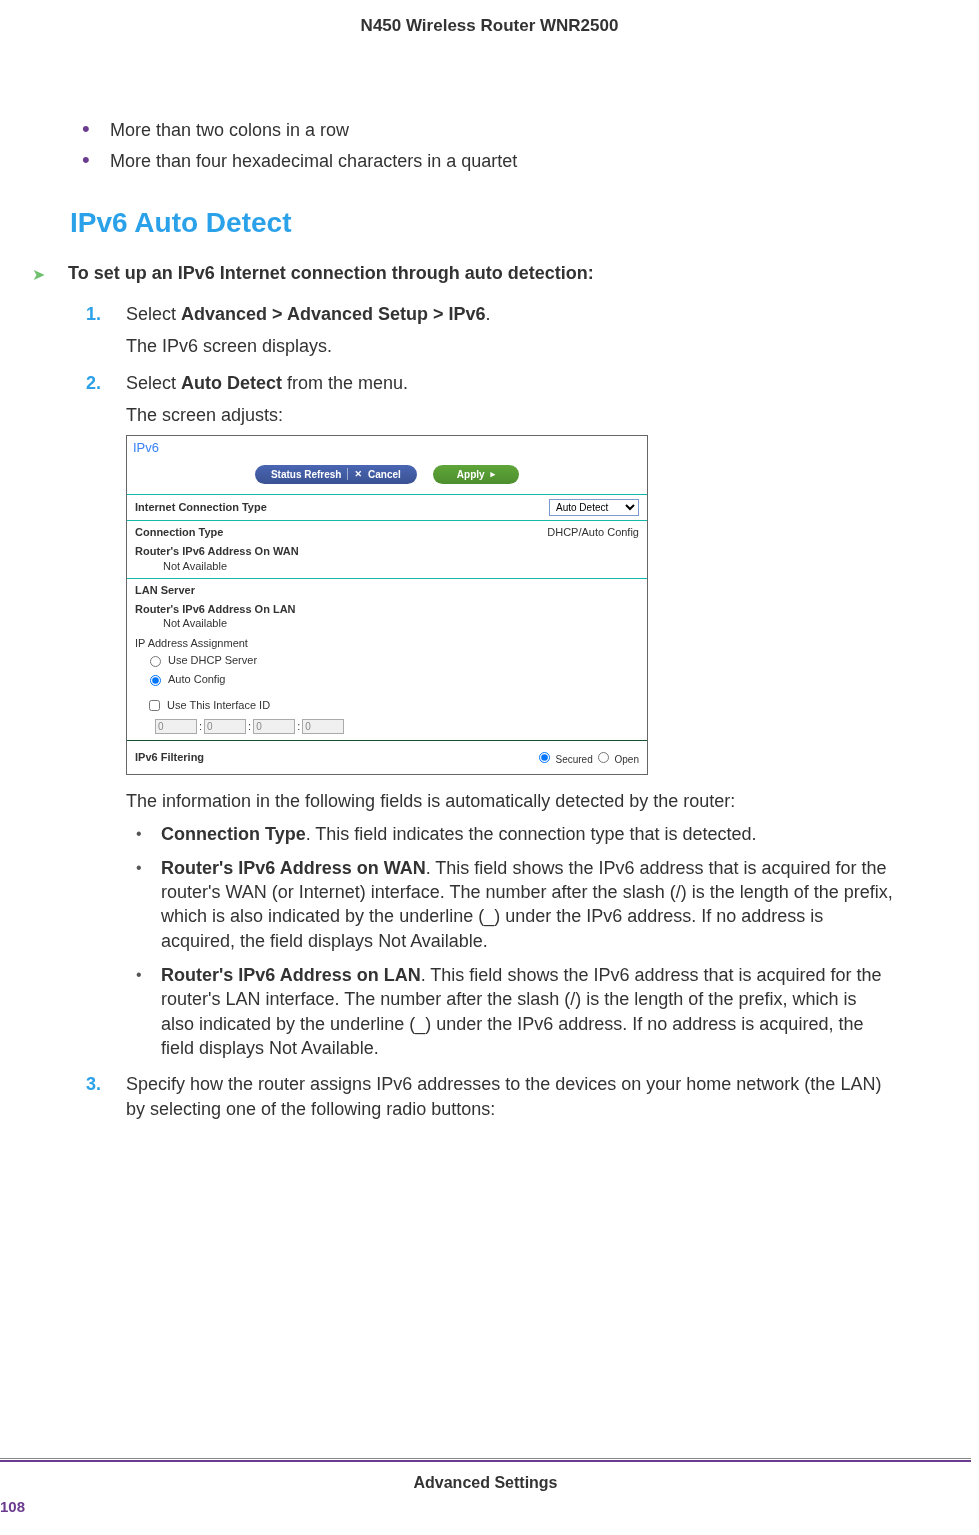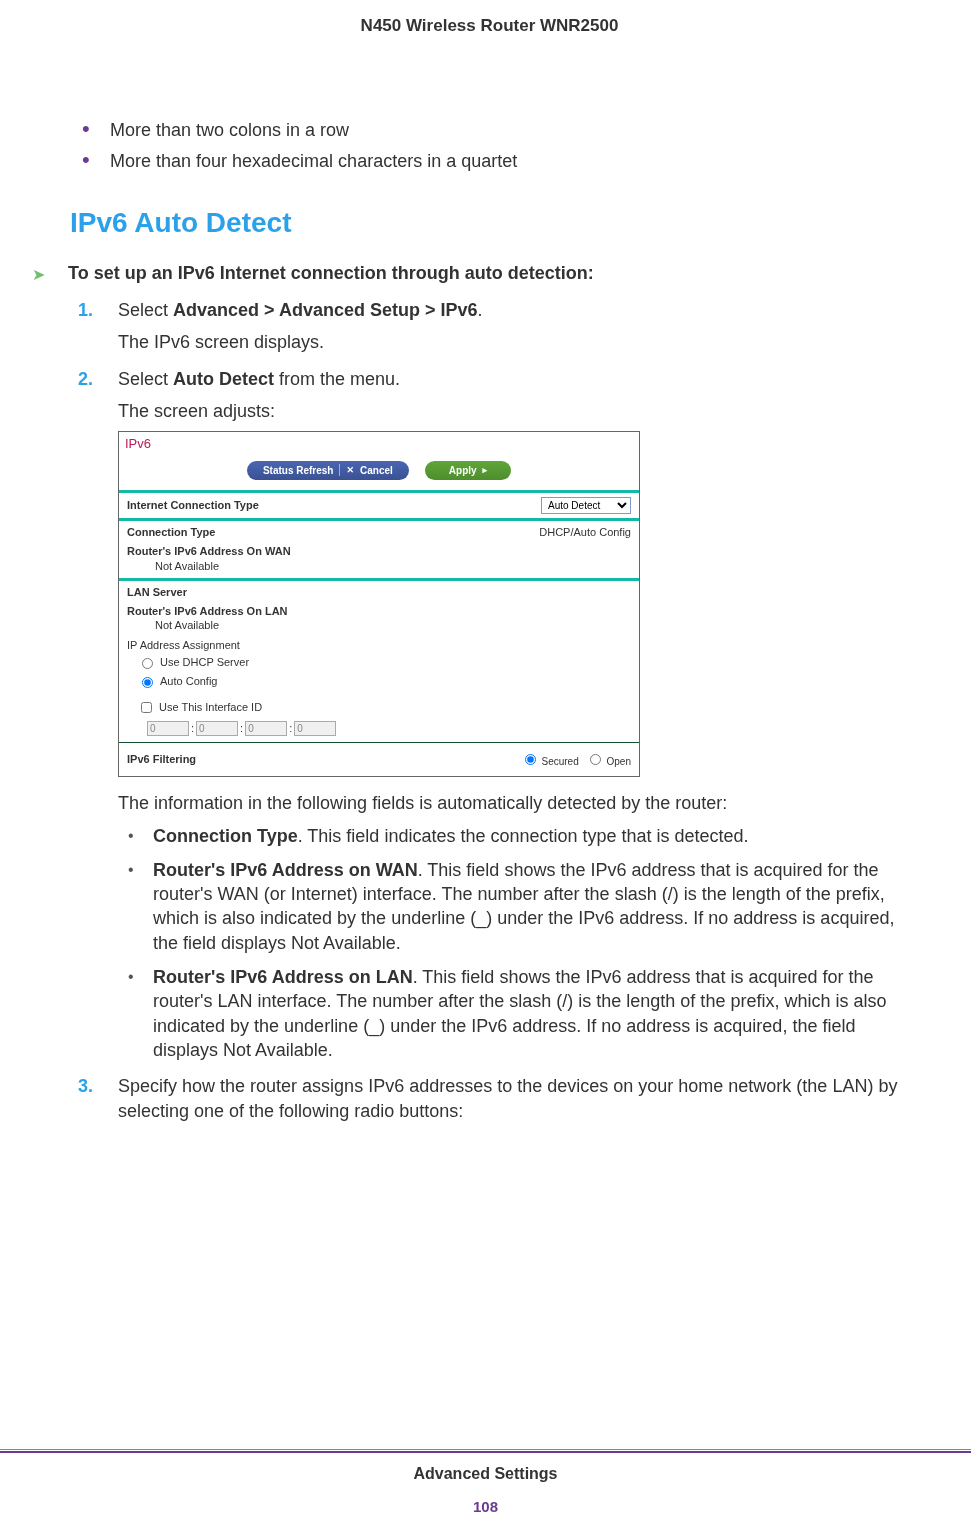--- a/index.html
+++ b/index.html
@@ -67,21 +67,21 @@
     flex-shrink: 0;
     width: 18px;
   }
   .arrow-text {
     font-weight: bold;
   }
   ol.steps {
     list-style: none;
     counter-reset: step;
     padding: 0;
-    margin: 8px;
+    margin: 16px;
   }
   ol.steps > li {
     counter-increment: step;
     position: relative;
     padding-left: 40px;
     margin-bottom: 12px;
   }
   ol.steps > li::before {
     content: counter(step) ".";
     position: absolute;
@@ -114,21 +114,21 @@
   .ss-wrap {
     border: 1px solid #666;
     width: 520px;
     background: #fff;
     font-family: Verdana, Tahoma, sans-serif;
     font-size: 11px;
     color: #333;
     margin: 6px 0 14px 0;
   }
   .ss-title {
-    color: #be185d;
+    color: #3b82f6;
     padding: 3px 6px 2px 6px;
     font-size: 13px;
   }
   .ss-btn-row {
     display: flex;
     gap: 16px;
     justify-content: center;
     padding: 6px 0 10px 0;
   }
   .ss-btn {
@@ -152,21 +152,21 @@
     border-left: 1px solid rgba(255,255,255,0.5);
     height: 12px;
   }
   .ss-btn .x { font-size: 9px; }
   .ss-btn .arr { font-size: 9px; }
   .ss-row {
     display: flex;
     justify-content: space-between;
     align-items: center;
     padding: 4px 8px;
-    border-top: 3px solid #14b8a6;
+    border-top: 1px solid #14b8a6;
   }
   .ss-row.noborder { border-top: none; }
   .ss-label-bold { font-weight: bold; }
   .ss-select {
     font-size: 10px;
     border: 1px solid #7a9bcf;
     padding: 1px 2px;
     width: 90px;
     background: #fff;
   }
@@ -200,21 +200,21 @@
   }
   .ss-filter-row {
     display: flex;
     justify-content: space-between;
     align-items: center;
     padding: 8px 8px;
     border-top: 1px solid #14532d;
   }
   .ss-filter-opts {
     display: flex;
-    gap: 6px;
+    gap: 0;
     align-items: center;
     font-size: 10px;
   }
   .footer {
     position: absolute;
     bottom: 18px;
     left: 0;
     right: 8px;
     border-top: 1px solid #888;
     padding-top: 8px;
@@ -223,25 +223,25 @@
     border-top: 2px solid #6a3b8f;
     margin-top: -7px;
   }
   .footer-text {
     text-align: center;
     font-weight: bold;
     font-size: 16px;
     margin-top: 10px;
   }
   .footer-page {
-    text-align: center;
+    text-align: left;
     color: #6a3b8f;
     font-weight: bold;
     font-size: 15px;
-    margin-top: 12px;
+    margin-top: 3px;
   }
   b { font-weight: bold; }
 </style>
 </head>
 <body>
 
 <div class="page">
   <div class="header-title">N450 Wireless Router WNR2500</div>
 
   <div class="content">

